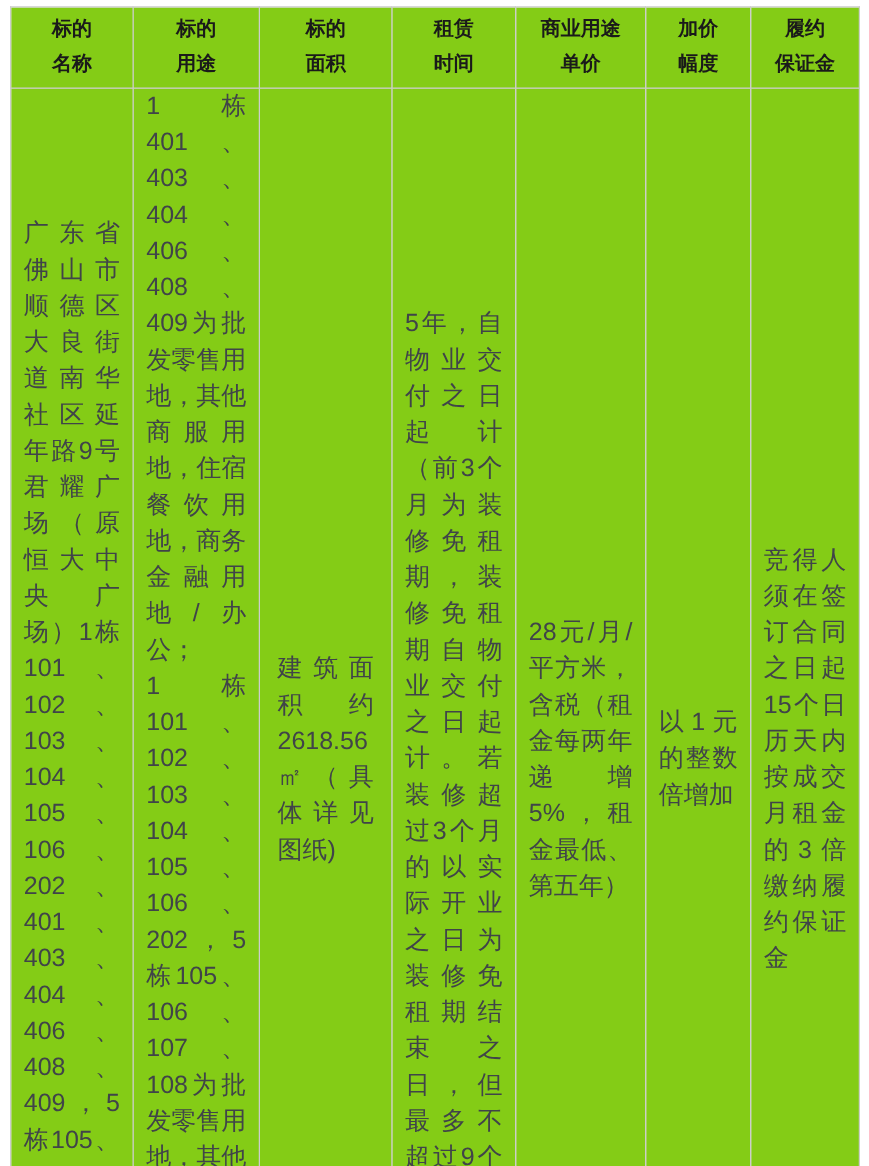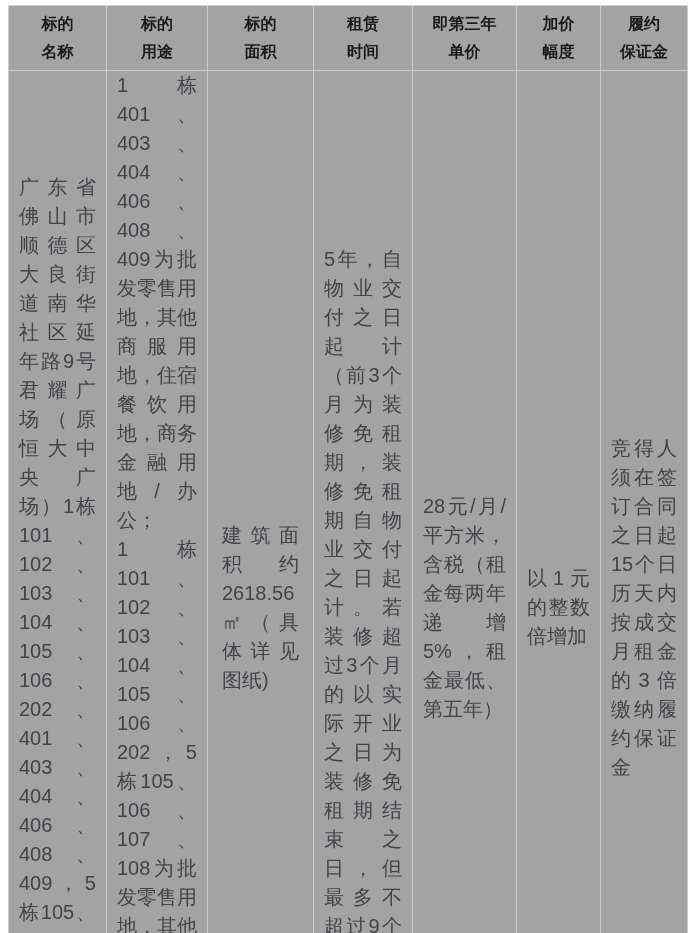--- a/index.html
+++ b/index.html
@@ -18,21 +18,21 @@
   }
   table.listing {
     border-collapse: collapse;
     table-layout: fixed;
     width: 679px;
   }
   table.listing th,
   table.listing td {
     border: 1px solid #cccccc;
     box-sizing: border-box;
-    background: #a3a3a3;
+    background: #84cc16;
   }
   table.listing th {
     font-size: 16px;
     font-weight: 700;
     color: #1a1a1a;
     text-align: center;
     vertical-align: middle;
     height: 65px;
     line-height: 28px;
     white-space: pre-line;
@@ -75,21 +75,21 @@
     <thead>
       <tr>
         <th>标的
 名称</th>
         <th>标的
 用途</th>
         <th>标的
 面积</th>
         <th>租赁
 时间</th>
-        <th>即第三年
+        <th>商业用途
 单价</th>
         <th>加价
 幅度</th>
         <th>履约
 保证金</th>
       </tr>
     </thead>
     <tbody>
       <tr>
         <td>广东省佛山市顺德区大良街道南华社区延年路9号君耀广场（原恒大中央广场）1栋101、102、103、104、105、106、202、401、403、404、406、408、409，5栋105、106、107、108室物业</td>

